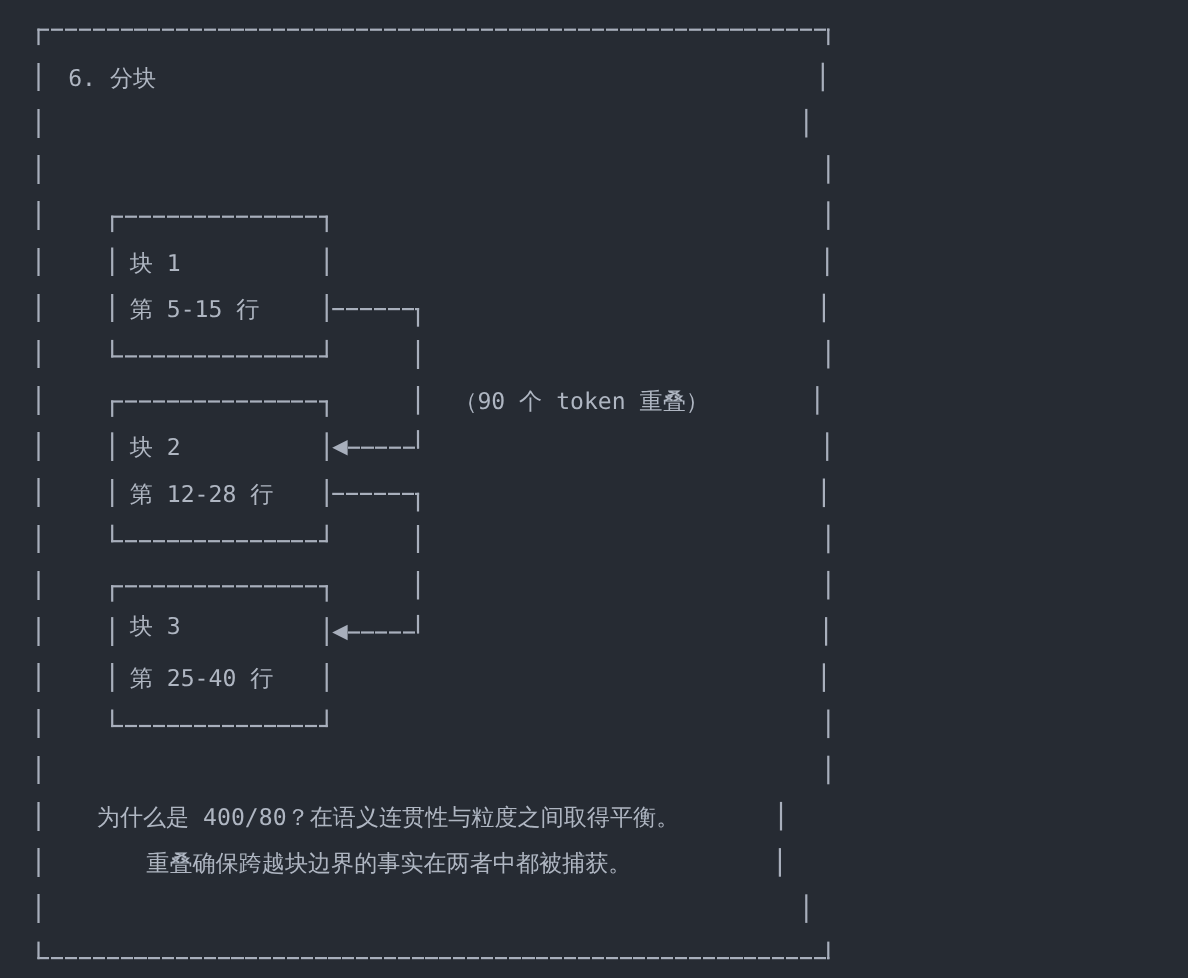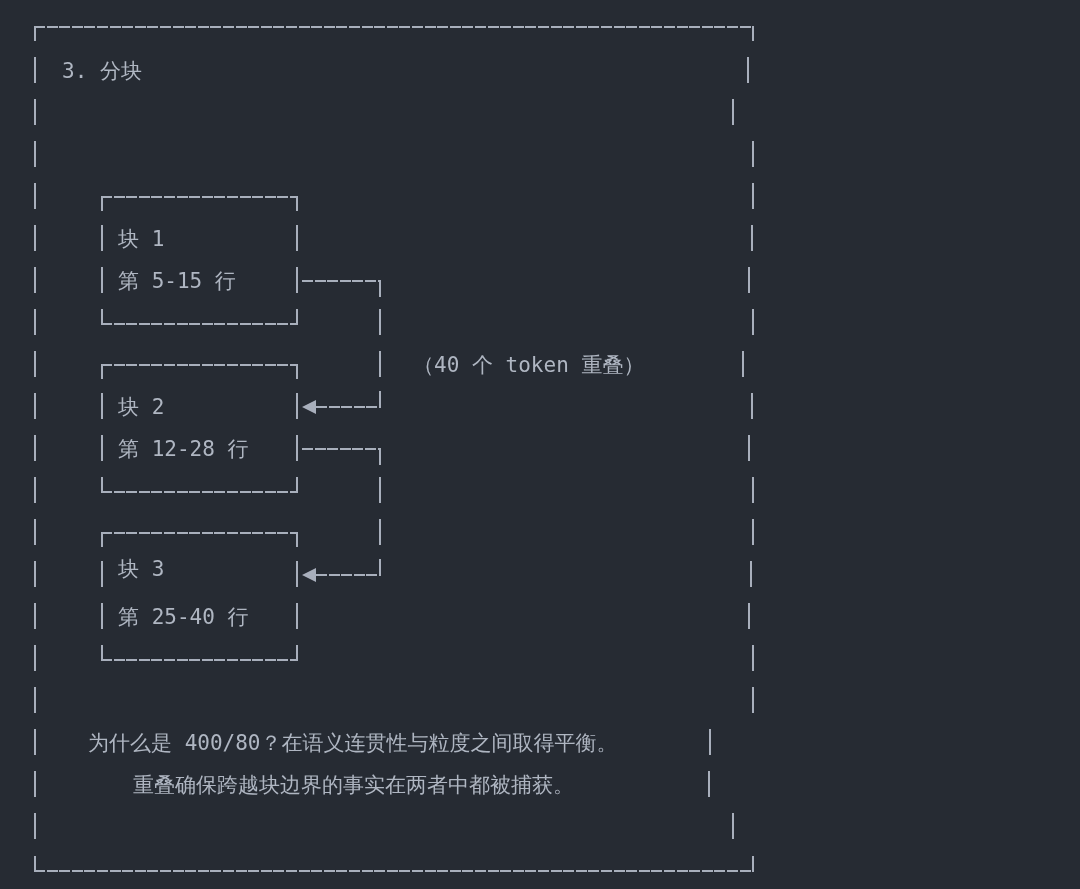--- a/index.html
+++ b/index.html
@@ -58,21 +58,21 @@
     <div class="v" style="left:752px;top:687px;height:26px;"></div>
     <div class="v" style="left:709px;top:729px;height:26px;"></div>
     <div class="v" style="left:708px;top:771px;height:26px;"></div>
     <div class="v" style="left:732px;top:813px;height:26px;"></div>
 
     <div class="h" style="left:34px;top:870px;width:720px;"></div>
     <div class="v" style="left:34px;top:856px;height:16px;"></div>
     <div class="v" style="left:752px;top:856px;height:16px;"></div>
   </div>
 
-  <span class="txt" style="left:62px;top:50px;">3. 分块</span>
+  <span class="txt" style="left:62px;top:50px;">6. 分块</span>
 
   <div>
     <div class="h" style="left:101px;top:196px;width:197px;"></div>
     <div class="v" style="left:101px;top:196px;height:15px;"></div>
     <div class="v" style="left:296px;top:196px;height:15px;"></div>
     <div class="vdash" style="left:101px;top:225px;height:68px;"></div>
     <div class="vdash" style="left:296px;top:225px;height:68px;"></div>
     <div class="h" style="left:101px;top:323px;width:197px;"></div>
     <div class="v" style="left:101px;top:309px;height:16px;"></div>
     <div class="v" style="left:296px;top:309px;height:16px;"></div>
@@ -82,21 +82,21 @@
 
   <div>
     <div class="h" style="left:302px;top:280px;width:79px;"></div>
     <div class="v" style="left:379px;top:280px;height:17px;"></div>
     <div class="vdash" style="left:379px;top:309px;height:68px;"></div>
     <div class="v" style="left:379px;top:391px;height:16px;"></div>
     <div class="h" style="left:316px;top:406px;width:65px;"></div>
     <div class="arrowhead" style="left:302px;top:400px;"></div>
   </div>
 
-  <span class="txt" style="left:413px;top:344px;">（40 个 token 重叠）</span>
+  <span class="txt" style="left:413px;top:344px;">（90 个 token 重叠）</span>
 
   <div>
     <div class="h" style="left:101px;top:364px;width:197px;"></div>
     <div class="v" style="left:101px;top:364px;height:15px;"></div>
     <div class="v" style="left:296px;top:364px;height:15px;"></div>
     <div class="vdash" style="left:101px;top:393px;height:68px;"></div>
     <div class="vdash" style="left:296px;top:393px;height:68px;"></div>
     <div class="h" style="left:101px;top:491px;width:197px;"></div>
     <div class="v" style="left:101px;top:477px;height:16px;"></div>
     <div class="v" style="left:296px;top:477px;height:16px;"></div>

